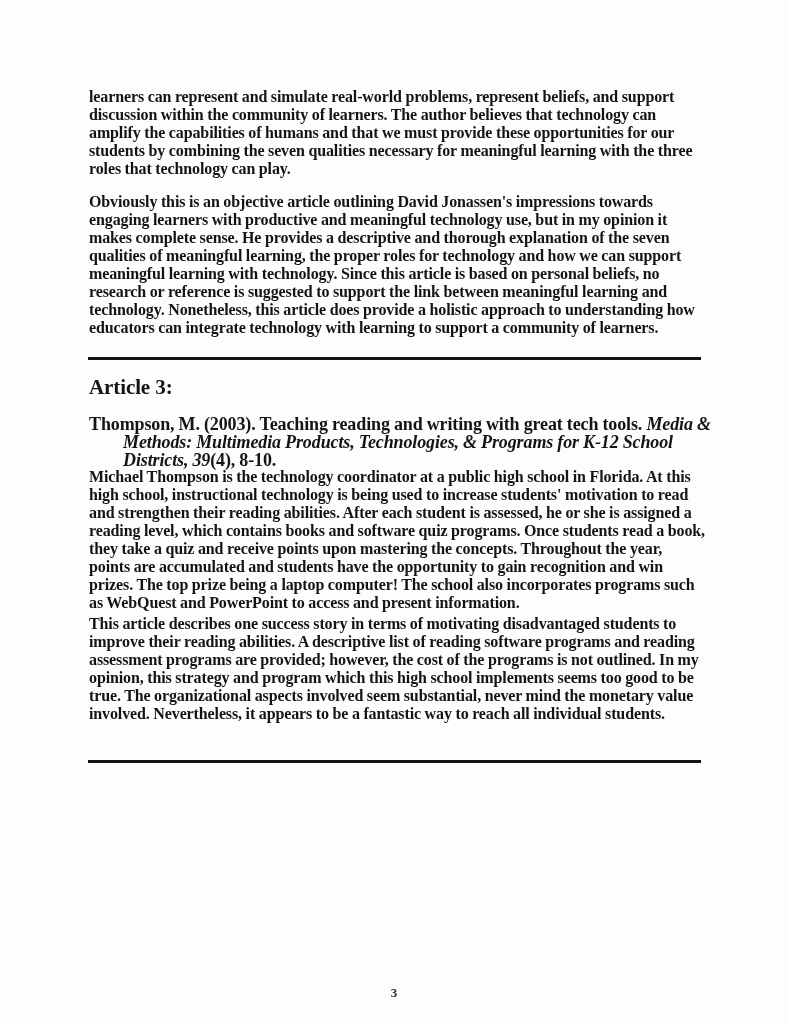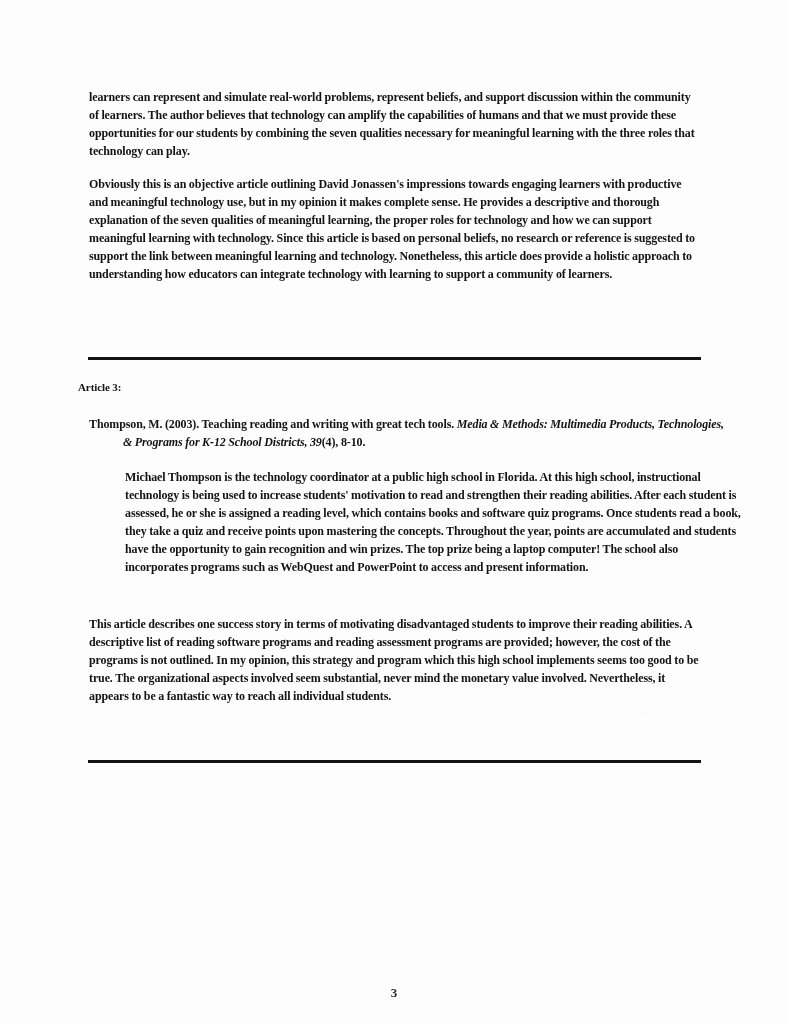--- a/index.html
+++ b/index.html
@@ -42,21 +42,21 @@
 
   .content {
     position: absolute;
     left: 89px;
     top: 88px;
     width: 612px;
   }
 
   p.para {
     margin: 0 0 15px 0;
-    font-size: 12px;
+    font-size: 16px;
     line-height: 18.0px;
     text-align: left;
     letter-spacing: -0.12px;
     word-spacing: -0.25px;
     font-weight: 600;
     text-rendering: optimizeLegibility;
   }
 
   p.para:last-child {
     margin-bottom: 0;
@@ -78,52 +78,51 @@
   }
 
   .rule-bottom {
     position: absolute;
     left: 88px;
     top: 760px;
   }
 
   .section-heading {
     position: absolute;
-    left: 78px;
+    left: 89px;
     top: 378px;
-    font-size: 11px;
+    font-size: 21px;
     line-height: 18px;
     font-weight: 600;
     letter-spacing: -0.1px;
   }
 
   .citation {
     position: absolute;
     left: 89px;
     top: 415px;
     width: 612px;
-    font-size: 12px;
+    font-size: 18px;
     line-height: 18.0px;
     font-weight: 600;
     padding-left: 34px;
     text-indent: -34px;
     letter-spacing: -0.12px;
     word-spacing: -0.25px;
   }
 
   .citation em {
     font-style: italic;
   }
 
   .body-lower {
     position: absolute;
     left: 89px;
     top: 468px;
     width: 616px;
-    margin-left: 36px;
   }
 
   .body-tail {
     position: absolute;
     left: 89px;
     top: 615px;
     width: 618px;
   }
 
   .page-number {

